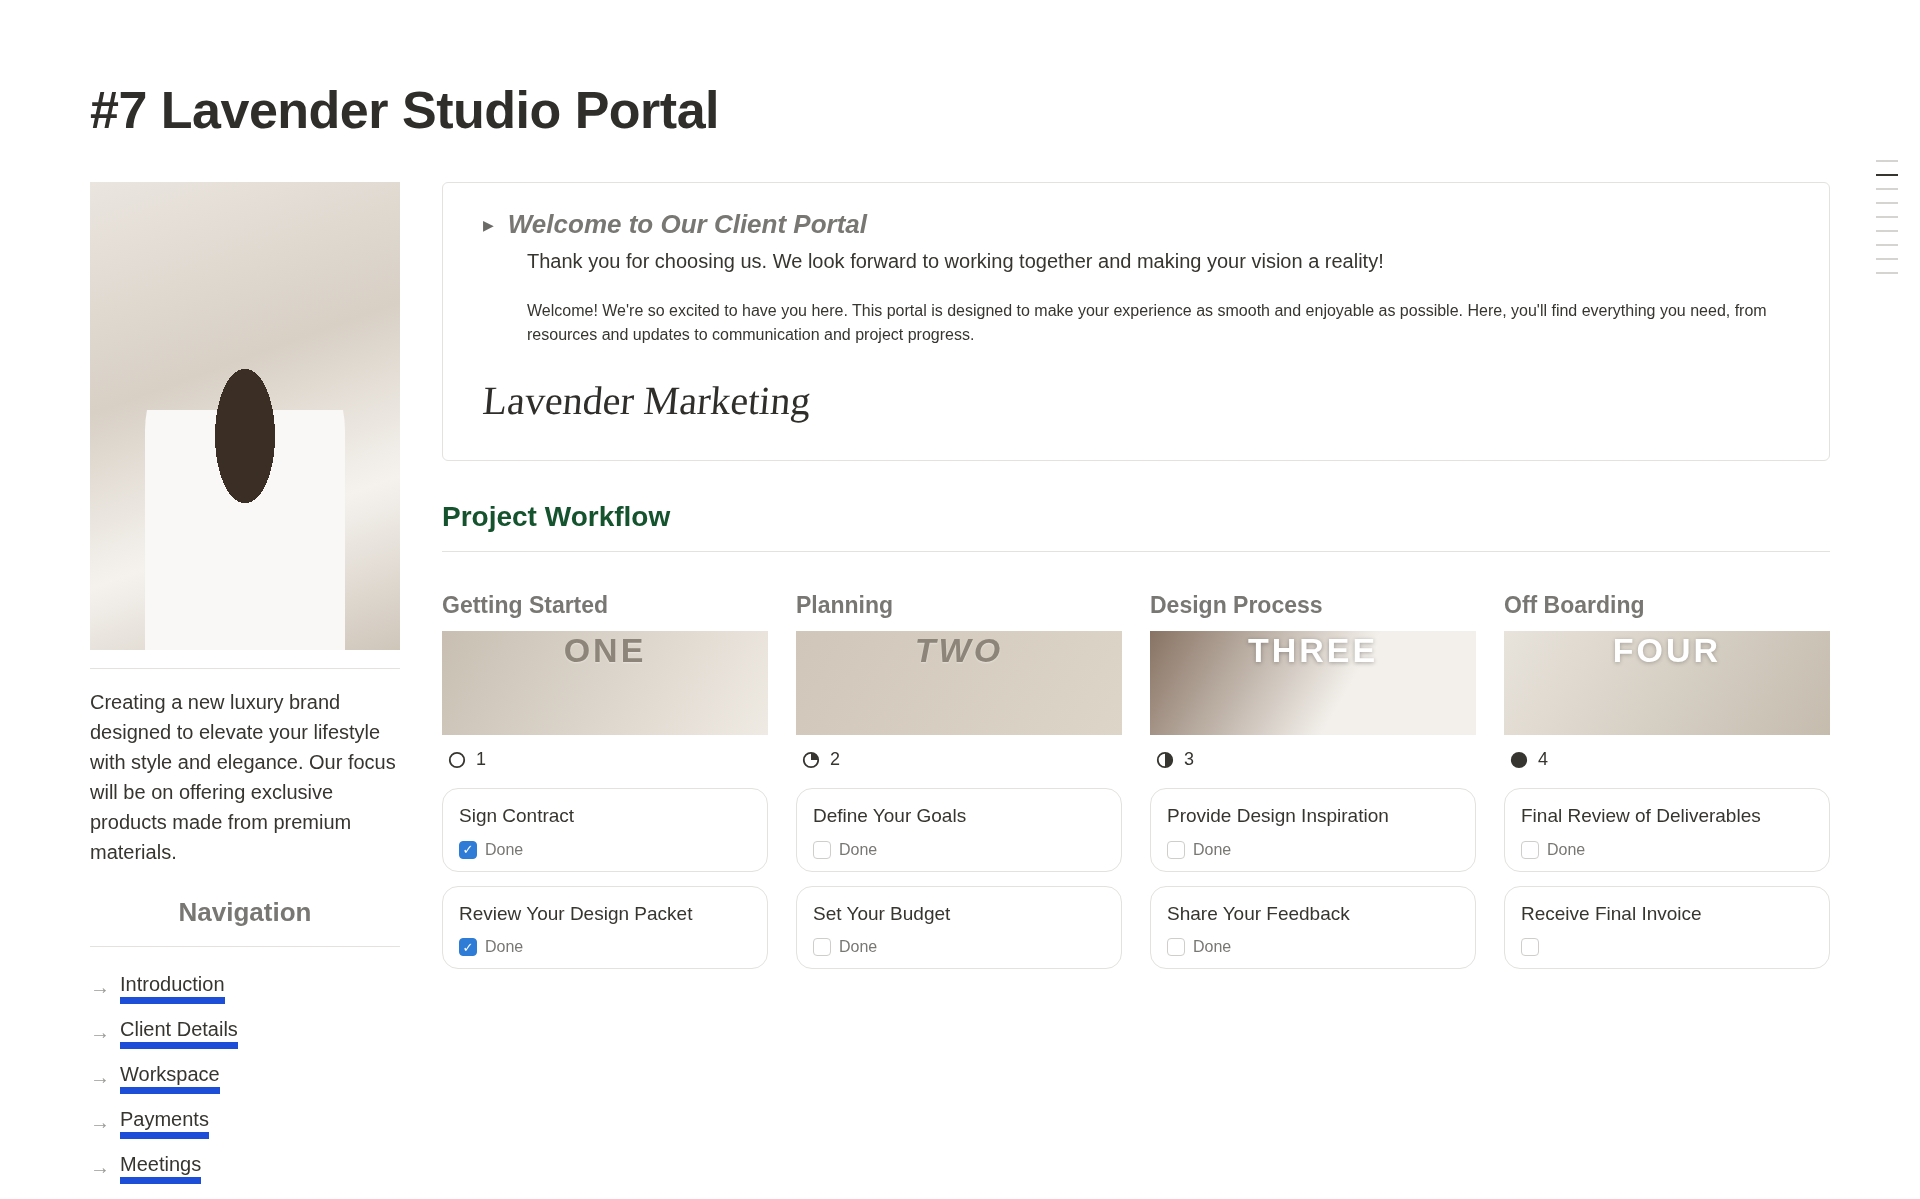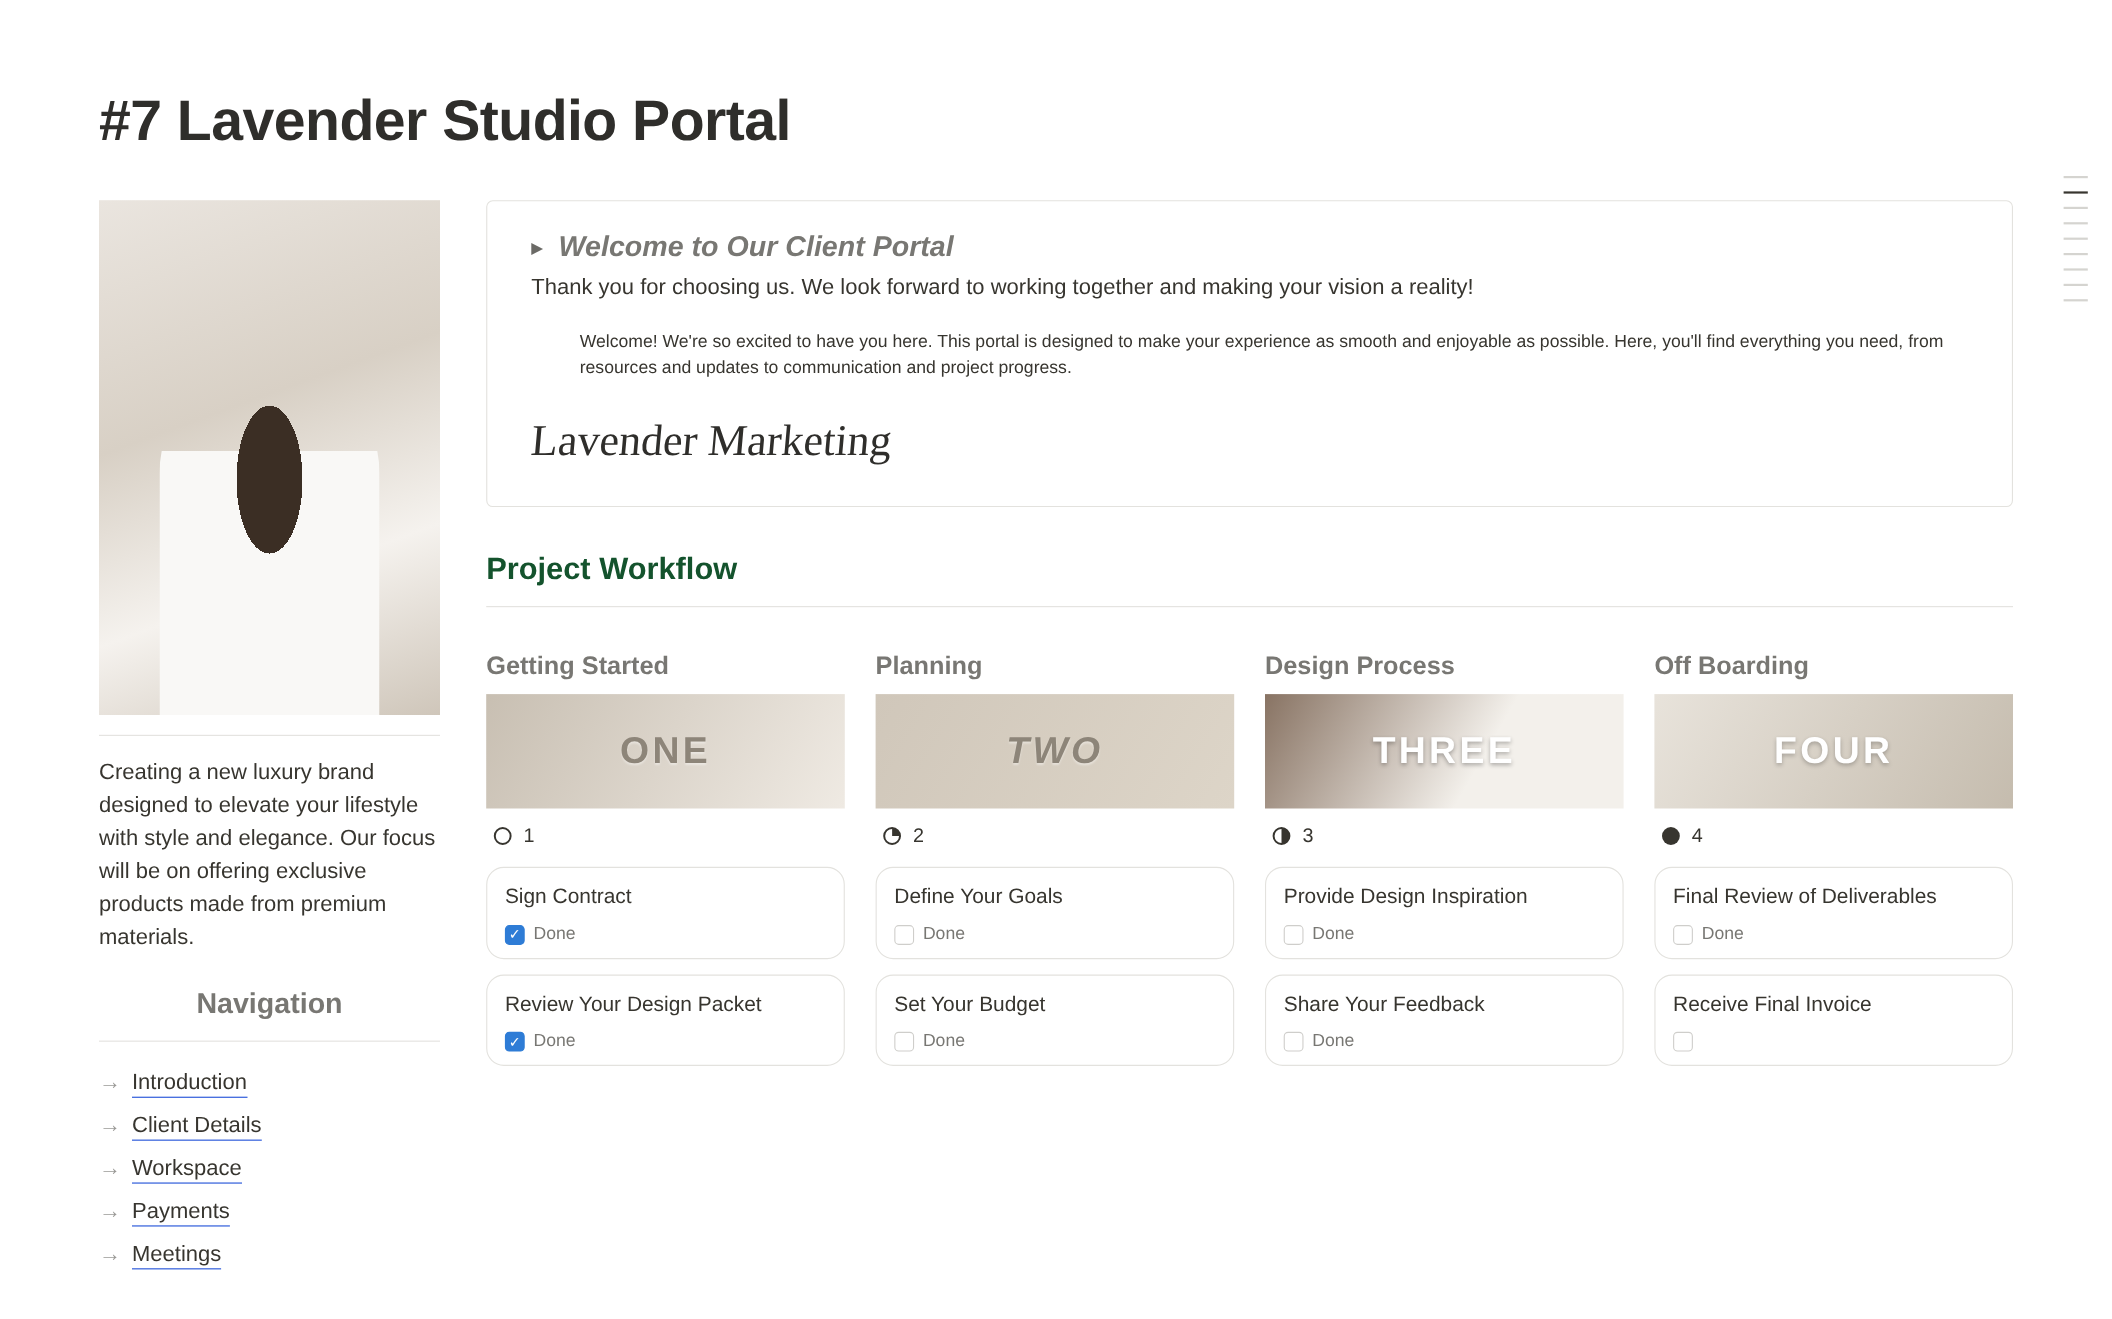--- a/index.html
+++ b/index.html
@@ -44,46 +44,46 @@
     .nav-heading { font-size: 26px; font-weight: 600; color: #787773; margin-top: 30px; text-align: center; }
     .nav-list { list-style: none; margin-top: 10px; }
     .nav-item {
       display: flex; align-items: center; gap: 10px;
       padding: 6px 0;
       font-size: 20px;
       color: #37352f;
       cursor: pointer;
     }
     .nav-item .arrow { color: #9b9a97; font-size: 20px; }
-    .nav-item .lbl { border-bottom: 1px solid #1d4ed8; line-height: 1.3; }
+    .nav-item .lbl { border-bottom: 7px solid #1d4ed8; line-height: 1.3; }
     .main { flex: 1; }
     .callout {
       border: 1px solid #e3e2de;
       border-radius: 6px;
       padding: 26px 40px 36px 40px;
     }
     .callout-head { display: flex; align-items: center; gap: 14px; margin-bottom: 10px; }
     .callout-toggle { color: #6b6a66; font-size: 14px; }
     .callout-title { font-size: 26px; font-weight: 700; font-style: italic; color: #787773; }
-    .callout-sub { font-size: 20px; color: #37352f; margin-bottom: 26px; }
+    .callout-sub { font-size: 20px; color: #37352f; margin-bottom: 26px; margin-left: 44px; }
     .callout-body { font-size: 16px; line-height: 1.5; color: #37352f; margin-left: 44px; }
     .signature {
       font-family: "Brush Script MT", "Segoe Script", cursive;
       font-size: 40px;
       color: #2f2e2b;
       margin-top: 30px;
       transform: skewX(-5deg);
     }
     .section-heading { font-size: 28px; font-weight: 600; color: #14532d; margin-top: 40px; }
     .workflow-grid { display: flex; gap: 28px; margin-top: 40px; }
     .wf-col { flex: 1; }
     .wf-title { font-size: 23px; font-weight: 600; color: #787773; margin-bottom: 12px; }
     .wf-banner {
       height: 104px; border-radius: 0;
-      display: flex; align-items: center; justify-content: center;
+      display: flex; align-items: flex-start; justify-content: center;
       color: #fff; font-size: 34px; font-weight: 700; letter-spacing: 3px;
       position: relative; overflow: hidden;
     }
     .wf-banner.one  { background: linear-gradient(120deg, #c8bfb2, #efeae3); }
     .wf-banner.two  { background: linear-gradient(120deg, #d0c7ba, #ddd5c8); font-style: italic; }
     .wf-banner.three{ background: linear-gradient(120deg, #887363, #f3f0eb 60%); }
     .wf-banner.four { background: linear-gradient(120deg, #e8e3db, #c5bcae); }
     .wf-banner.three .wf-banner-text { color: #fff; text-shadow: 0 1px 4px rgba(0,0,0,.3); }
     .wf-banner.one .wf-banner-text,
     .wf-banner.two .wf-banner-text { color: #8d8579; text-shadow: 0 1px 2px rgba(255,255,255,.4); }

